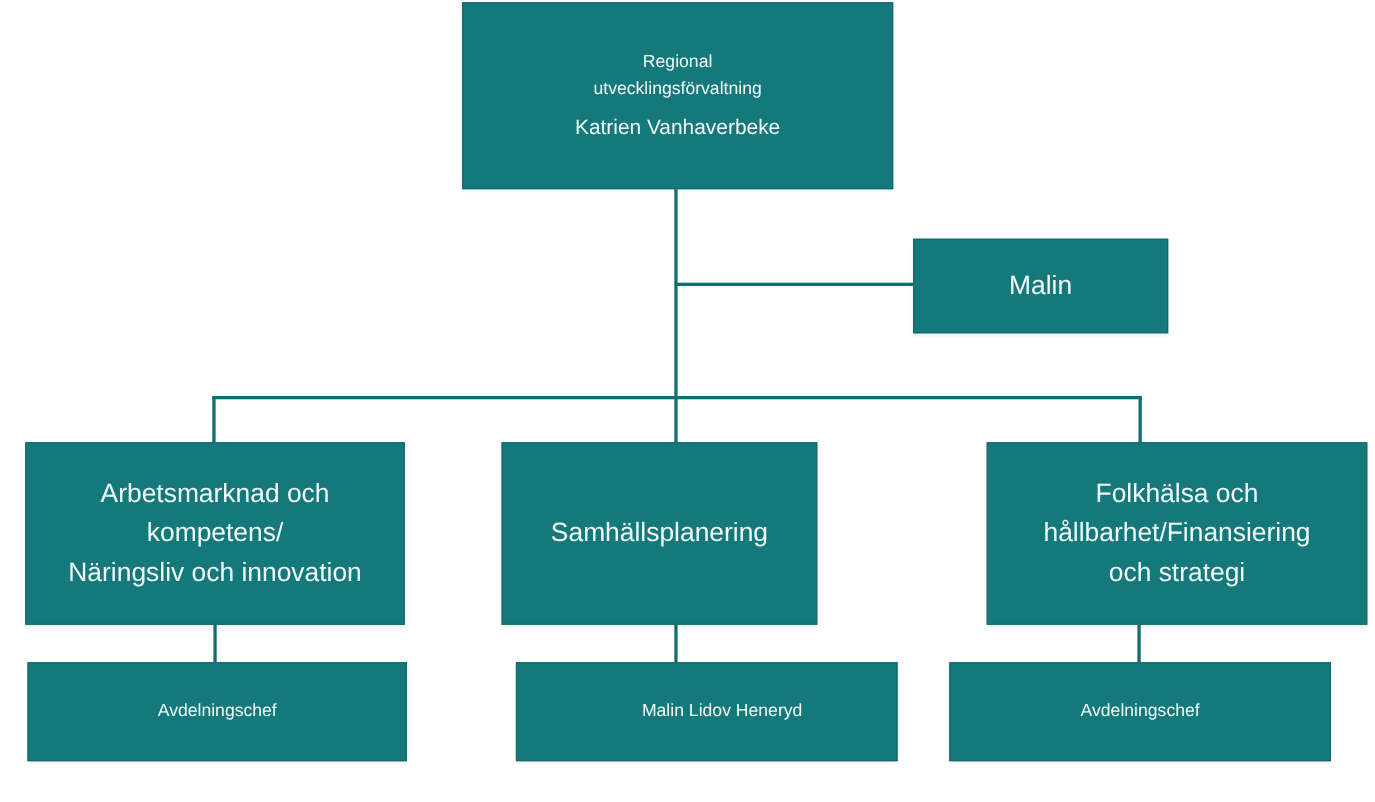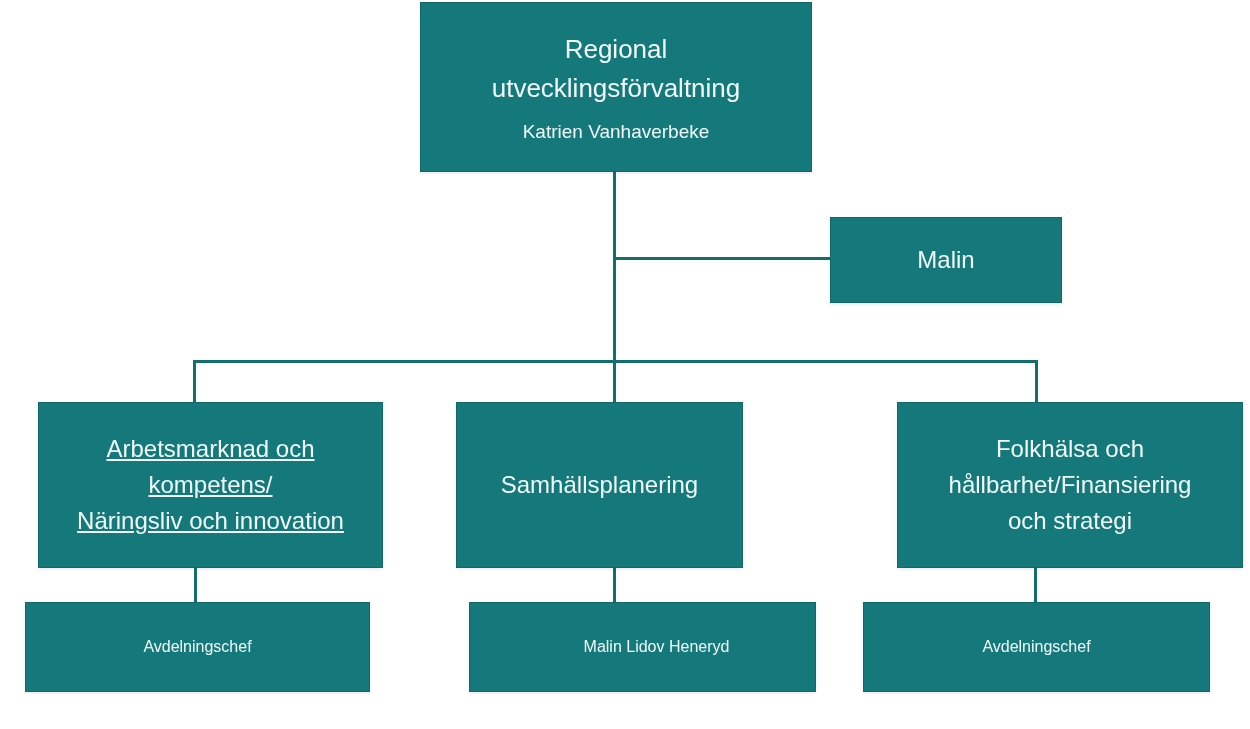--- a/index.html
+++ b/index.html
@@ -28,25 +28,25 @@
     color: var(--text);
     display: flex;
     flex-direction: column;
     align-items: center;
     justify-content: center;
     text-align: center;
     box-shadow: 0 2px 3px rgba(0,0,0,0.07);
   }
   .label { white-space: pre-line; }
   .root-box { left: 420px; top: 2px; width: 392px; height: 170px; gap: 13px; }
-  .root-box .title { font-size: 26px; line-height: 1.5; white-space: pre-line; }
+  .root-box .title { font-size: 16px; line-height: 1.5; white-space: pre-line; }
   .root-box .person { font-size: 19px; line-height: 1.2; }
   .stab-box { left: 830px; top: 217px; width: 232px; height: 86px; font-size: 24px; }
   .branch-box { top: 402px; height: 166px; font-size: 24px; line-height: 1.5; }
-  .branch-1 { left: 38px;  width: 345px; text-decoration: underline; }
+  .branch-1 { left: 23px;  width: 345px; }
   .branch-2 { left: 456px; width: 287px; }
   .branch-3 { left: 897px; width: 346px; }
   .sub-box { top: 602px; height: 90px; font-size: 16px; }
   .sub-1 { left: 25px;  width: 345px; }
   .sub-2 { left: 469px; width: 347px; padding-left: 28px; }
   .sub-3 { left: 863px; width: 347px; }
   .line { position: absolute; background: var(--line); }
   .v-main  { left: 613px;  top: 172px; width: 3px;   height: 230px; }
   .h-stab  { left: 615px;  top: 257px; width: 215px; height: 3px; }
   .h-main  { left: 193px;  top: 360px; width: 845px; height: 3px; }

